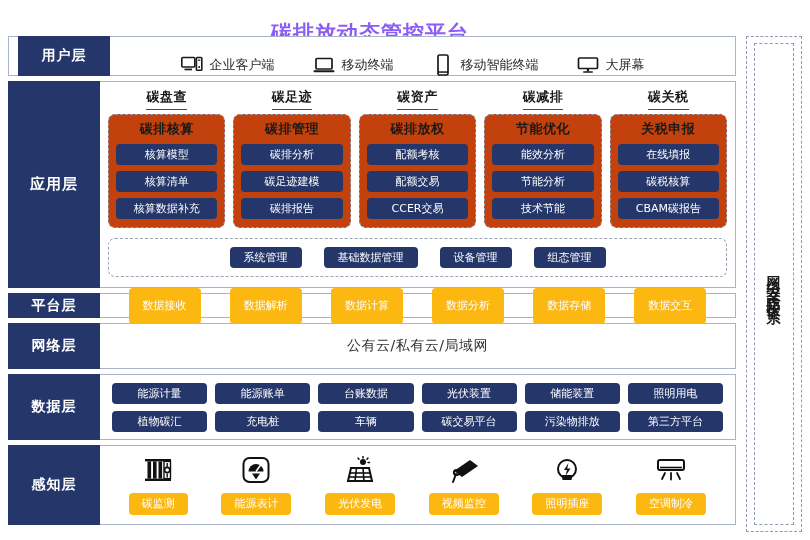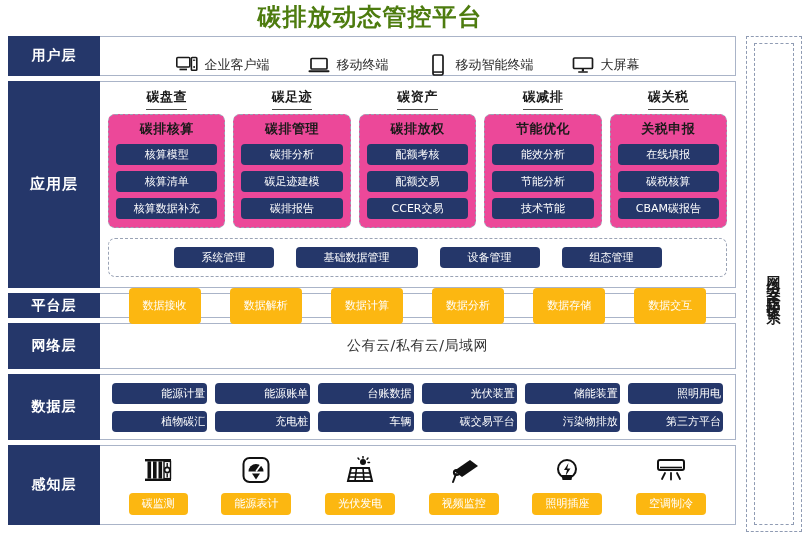--- a/index.html
+++ b/index.html
@@ -11,25 +11,25 @@
   }
   #page {
     position: relative;
     width: 810px; height: 540px;
     background: #ffffff;
   }
 
   
   #title {
     position: absolute;
-    top: 4px; left: 0; width: 740px;
+    top: 20px; left: 0; width: 740px;
     text-align: center;
-    font-size: 24px;
+    font-size: 21px;
     font-weight: bold;
-    color: #4d7c0f;
+    color: #8b5cf6;
     letter-spacing: 1px;
     line-height: 26px;
   }
 
   
   #stack {
     position: absolute;
     left: 8px; top: 36px;
     width: 728px;
   }
@@ -55,21 +55,21 @@
   .layer-body {
     flex: 1 1 auto;
     background: #ffffff;
     position: relative;
     display: flex;
     flex-direction: column;
     justify-content: center;
   }
 
   
-  #row-user { height: 40px; }
+  #row-user { height: 40px; padding-left: 10px; }
   #row-user .layer-body {
     flex-direction: row;
     align-items: flex-end;
     padding-left: 18px;
   }
   .term-item {
     display: flex;
     align-items: center;
     gap: 7px;
     font-size: 13px;
@@ -103,21 +103,21 @@
     letter-spacing: 0.5px;
   }
   .group-box {
     width: 100%;
     border: 1.4px dashed #9aa3b5;
     border-radius: 7px;
     padding: 5px 7px 8px 7px;
     display: flex;
     flex-direction: column;
     align-items: center;
-    background: #ec4899;
+    background: #c2410c;
   }
   .group-sub {
     font-size: 13px;
     font-weight: bold;
     color: #1a1a1a;
     margin-bottom: 6px;
     letter-spacing: 0.5px;
   }
   .pill-navy {
     width: 100%;
@@ -141,21 +141,21 @@
     display: flex;
     justify-content: center;
     align-items: center;
     gap: 22px;
   }
   .pill-navy-sm {
     background: #25376a;
     color: #ffffff;
     font-size: 11px;
     border-radius: 4px;
-    padding: 4px 28px;
+    padding: 4px 14px;
     white-space: nowrap;
     line-height: 13px;
   }
 
   
   #row-platform { height: 25px; }
   #row-platform .layer-body {
     flex-direction: row;
     align-items: center;
     justify-content: space-around;
@@ -192,21 +192,21 @@
     gap: 7px;
     padding: 6px 12px;
   }
   .data-line {
     display: flex;
     justify-content: space-between;
     gap: 8px;
   }
   .data-line .pill-navy-sm {
     flex: 1 1 0;
-    text-align: right;
+    text-align: center;
     padding: 4px 2px;
   }
 
   
   #row-sense { height: 80px; }
   #row-sense .layer-body {
     flex-direction: row;
     align-items: center;
     justify-content: space-around;
     padding: 4px 12px 6px 12px;

